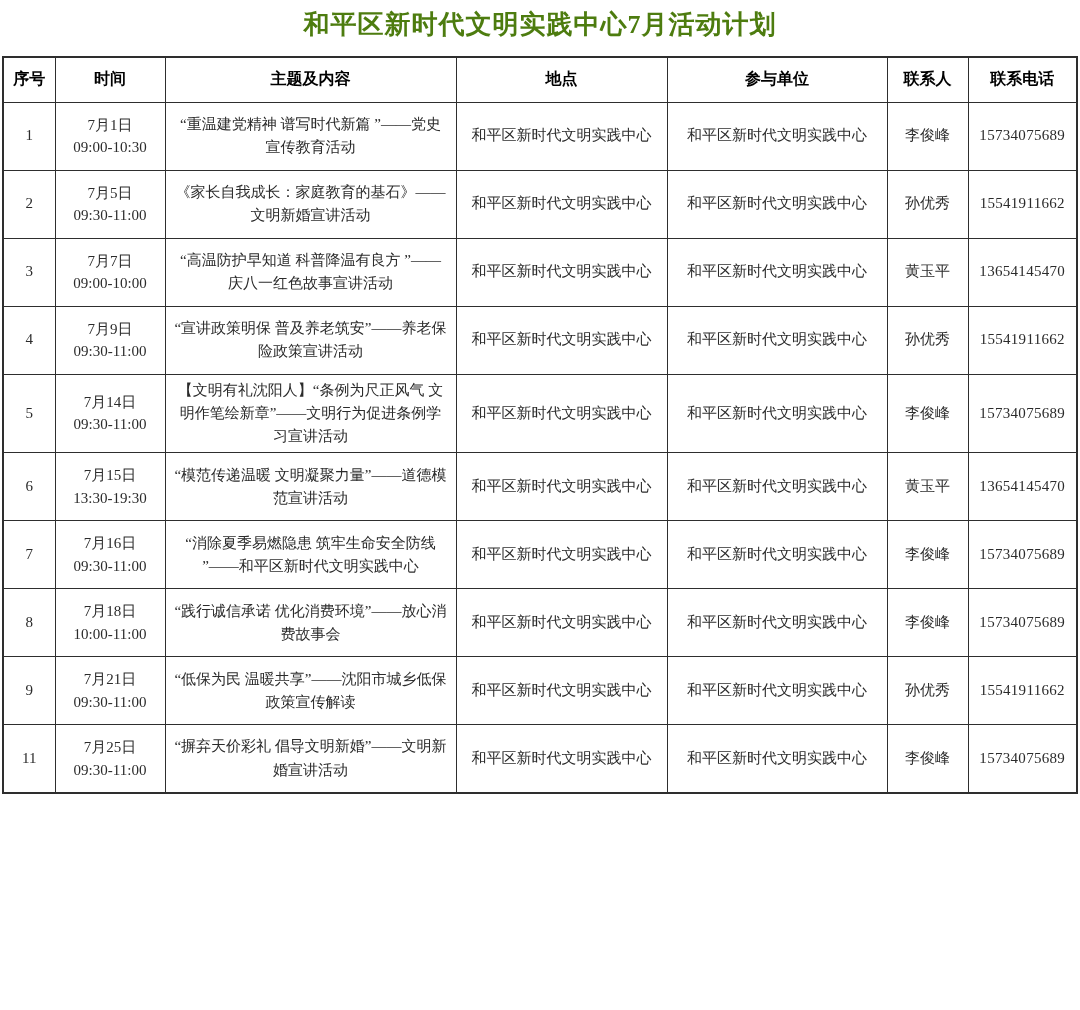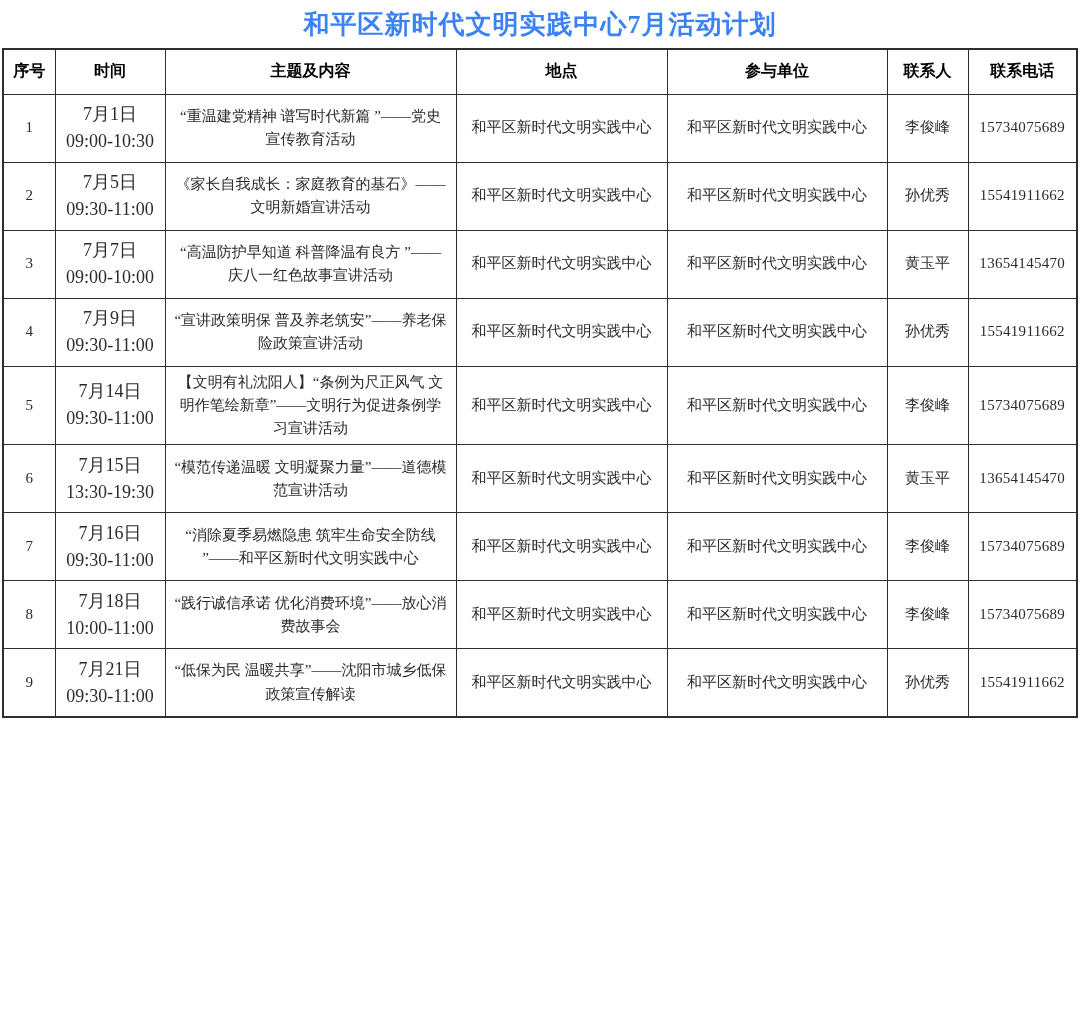--- a/index.html
+++ b/index.html
@@ -14,26 +14,26 @@
     height: 1010px;
     background: #ffffff;
     overflow: hidden;
   }
   .page-title {
     height: 48px;
     line-height: 50px;
     text-align: center;
     font-size: 26px;
     font-weight: bold;
-    color: #3b82f6;
+    color: #4d7c0f;
     letter-spacing: 1px;
   }
   table.activity-table {
     width: 1074px;
-    margin: 0 auto;
+    margin: 8px auto;
     border-collapse: collapse;
     table-layout: fixed;
     border: 2px solid #2e2e2e;
   }
   table.activity-table th,
   table.activity-table td {
     border: 1px solid #2e2e2e;
     text-align: center;
     vertical-align: middle;
     padding: 4px 8px;
@@ -47,21 +47,21 @@
     color: #000000;
     padding: 4px 2px;
   }
   table.activity-table tbody td {
     height: 68px;
   }
   td.cell-no { font-size: 15px; }
   td.cell-datetime .date-line,
   td.cell-datetime .time-line {
     display: block;
-    font-size: 18px;
+    font-size: 15px;
     line-height: 1.5;
   }
   td.cell-theme { padding: 4px 10px; }
   td.cell-phone { font-size: 15px; letter-spacing: 0.3px; }
 </style>
 </head>
 <body>
 
 <div class="page">
   <div class="page-title">和平区新时代文明实践中心7月活动计划</div>
@@ -189,15 +189,27 @@
           <td class="cell-datetime">
             <span class="date-line">7月21日</span>
             <span class="time-line">09:30-11:00</span>
           </td>
           <td class="cell-theme">“低保为民 温暖共享”——沈阳市城乡低保政策宣传解读</td>
           <td class="cell-location">和平区新时代文明实践中心</td>
           <td class="cell-unit">和平区新时代文明实践中心</td>
           <td class="cell-contact">孙优秀</td>
           <td class="cell-phone">15541911662</td>
         </tr>
+        <tr>
+          <td class="cell-no">11</td>
+          <td class="cell-datetime">
+            <span class="date-line">7月25日</span>
+            <span class="time-line">09:30-11:00</span>
+          </td>
+          <td class="cell-theme">“摒弃天价彩礼 倡导文明新婚”——文明新婚宣讲活动</td>
+          <td class="cell-location">和平区新时代文明实践中心</td>
+          <td class="cell-unit">和平区新时代文明实践中心</td>
+          <td class="cell-contact">李俊峰</td>
+          <td class="cell-phone">15734075689</td>
+        </tr>
       </tbody>
   </table>
 </div>
 
 </body></html>

